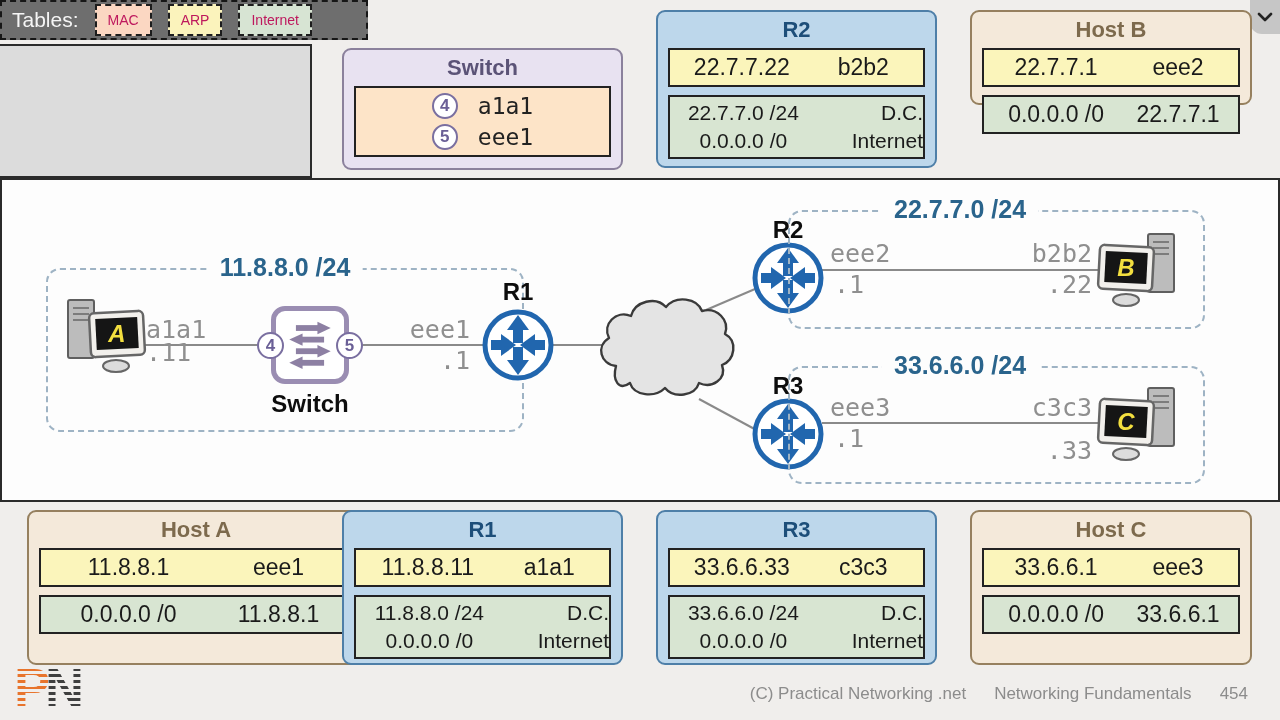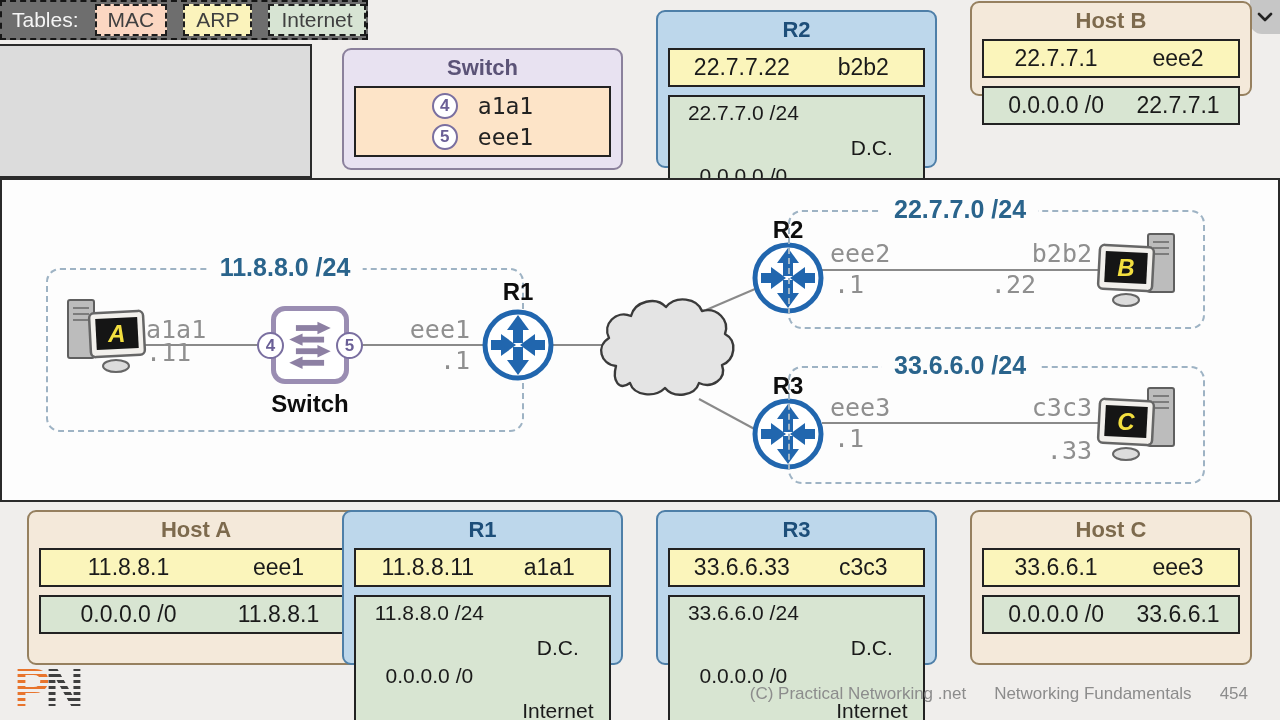--- a/index.html
+++ b/index.html
@@ -11,21 +11,21 @@
     -webkit-font-smoothing:antialiased;
   }
   
   .tables-bar{
     position:absolute;left:0;top:0;width:368px;height:40px;
     background:#6e6e6e;border:2px dashed #161616;box-sizing:border-box;
     display:flex;align-items:center;gap:16px;padding:0 10px;
   }
   .tables-bar .bar-label{color:#f5f5f5;font-size:21px;}
   .tbl-btn{
-    border:2px dashed #1c1c1c;font-size:21px;color:#404040;
+    border:2px dashed #1c1c1c;font-size:14px;color:#be185d;
     padding:1px 11px;line-height:26px;cursor:pointer;
   }
   .tbl-btn.mac{background:#fbd7c2;}
   .tbl-btn.arp{background:#fbf3bc;}
   .tbl-btn.routing{background:#d7e4d3;}
   
   .gray-panel{
     position:absolute;left:0;top:44px;width:312px;height:134px;
     background:#dcdcdc;border:2px solid #2b2b2b;border-left:none;box-sizing:border-box;
   }
@@ -54,21 +54,21 @@
   }
   .trow span{text-align:center;}
   .trow.yellow{background:#fbf5bb;}
   .trow.green{background:#d8e5d2;margin-top:8px;}
   .route-grid{
     display:grid;grid-template-columns:58% 42%;
     background:#d8e5d2;border:2px solid #222;box-sizing:border-box;
     font-size:21px;margin-top:8px;padding:4px 0;row-gap:4px;
   }
   .route-grid .dest{text-align:center;}
-  .route-grid .via{text-align:center;padding-left:4px;margin-top:35px;}
+  .route-grid .via{text-align:right;padding-left:4px;}
   
   .mac-box{
     background:#fde4c8;border:2px solid #222;box-sizing:border-box;
     padding:5px 0;display:flex;flex-direction:column;gap:5px;
   }
   .mac-row{display:flex;align-items:center;justify-content:center;gap:20px;}
   .port-chip{
     width:26px;height:26px;border-radius:50%;background:#fff;
     border:2px solid #7a6fa0;color:#6a5f96;font-weight:bold;font-size:17px;
     display:flex;align-items:center;justify-content:center;box-sizing:border-box;
@@ -168,21 +168,21 @@
     <span>b2b2</span>
   </div>
   <div class="route-grid">
     <span class="dest">22.7.7.0 /24</span>
     <span class="via">D.C.</span>
     <span class="dest">0.0.0.0 /0</span>
     <span class="via">Internet</span>
   </div>
 </div>
 
-<div class="card tan" style="left:970px;top:1px;width:282px;height:95px;">
+<div class="card tan" style="left:970px;top:10px;width:282px;height:95px;">
   <div class="card-title">Host B</div>
   <div class="trow yellow">
     <span>22.7.7.1</span>
     <span>eee2</span>
   </div>
   <div class="trow green">
     <span>0.0.0.0 /0</span>
     <span>22.7.7.1</span>
   </div>
 </div>
@@ -272,21 +272,21 @@
     </g>
   </svg>
   <div class="mono-label" style="left:828px;top:61px;">eee2</div>
   <div class="mono-label" style="left:832px;top:92px;">.1</div>
 
   <div class="net-box" style="left:786px;top:30px;width:413px;height:115px;">
     <div class="net-label" style="left:92px;">22.7.7.0 /24</div>
   </div>
 
   <div class="mono-label ra" style="left:992px;top:61px;width:98px;">b2b2</div>
-  <div class="mono-label ra" style="left:936px;top:92px;width:98px;">.22</div>
+  <div class="mono-label ra" style="left:992px;top:92px;width:98px;">.22</div>
   <svg class="abs" style="left:1094px;top:50px;" width="84" height="80" viewBox="0 0 84 80">
     <rect x="52" y="4" width="26" height="58" rx="2" fill="#bcbcbc" stroke="#5f5f5f" stroke-width="2"></rect>
     <line x1="57" y1="12" x2="73" y2="12" stroke="#7c7c7c" stroke-width="2"></line>
     <line x1="57" y1="18" x2="73" y2="18" stroke="#7c7c7c" stroke-width="2"></line>
     <line x1="57" y1="24" x2="73" y2="24" stroke="#7c7c7c" stroke-width="2"></line>
     <ellipse cx="30" cy="70" rx="13" ry="6" fill="#dcdcdc" stroke="#666" stroke-width="2"></ellipse>
     <rect x="3" y="16" width="54" height="44" rx="5" fill="#f2f0ec" stroke="#666" stroke-width="2.5" transform="rotate(3 30 38)"></rect>
     <rect x="9" y="22" width="42" height="31" fill="#151515" transform="rotate(3 30 38)"></rect>
     <text x="30" y="46" text-anchor="middle" font-size="24" font-weight="bold" font-style="italic" fill="#f3df3f" font-family="Liberation Sans, sans-serif">B</text>
   </svg>

